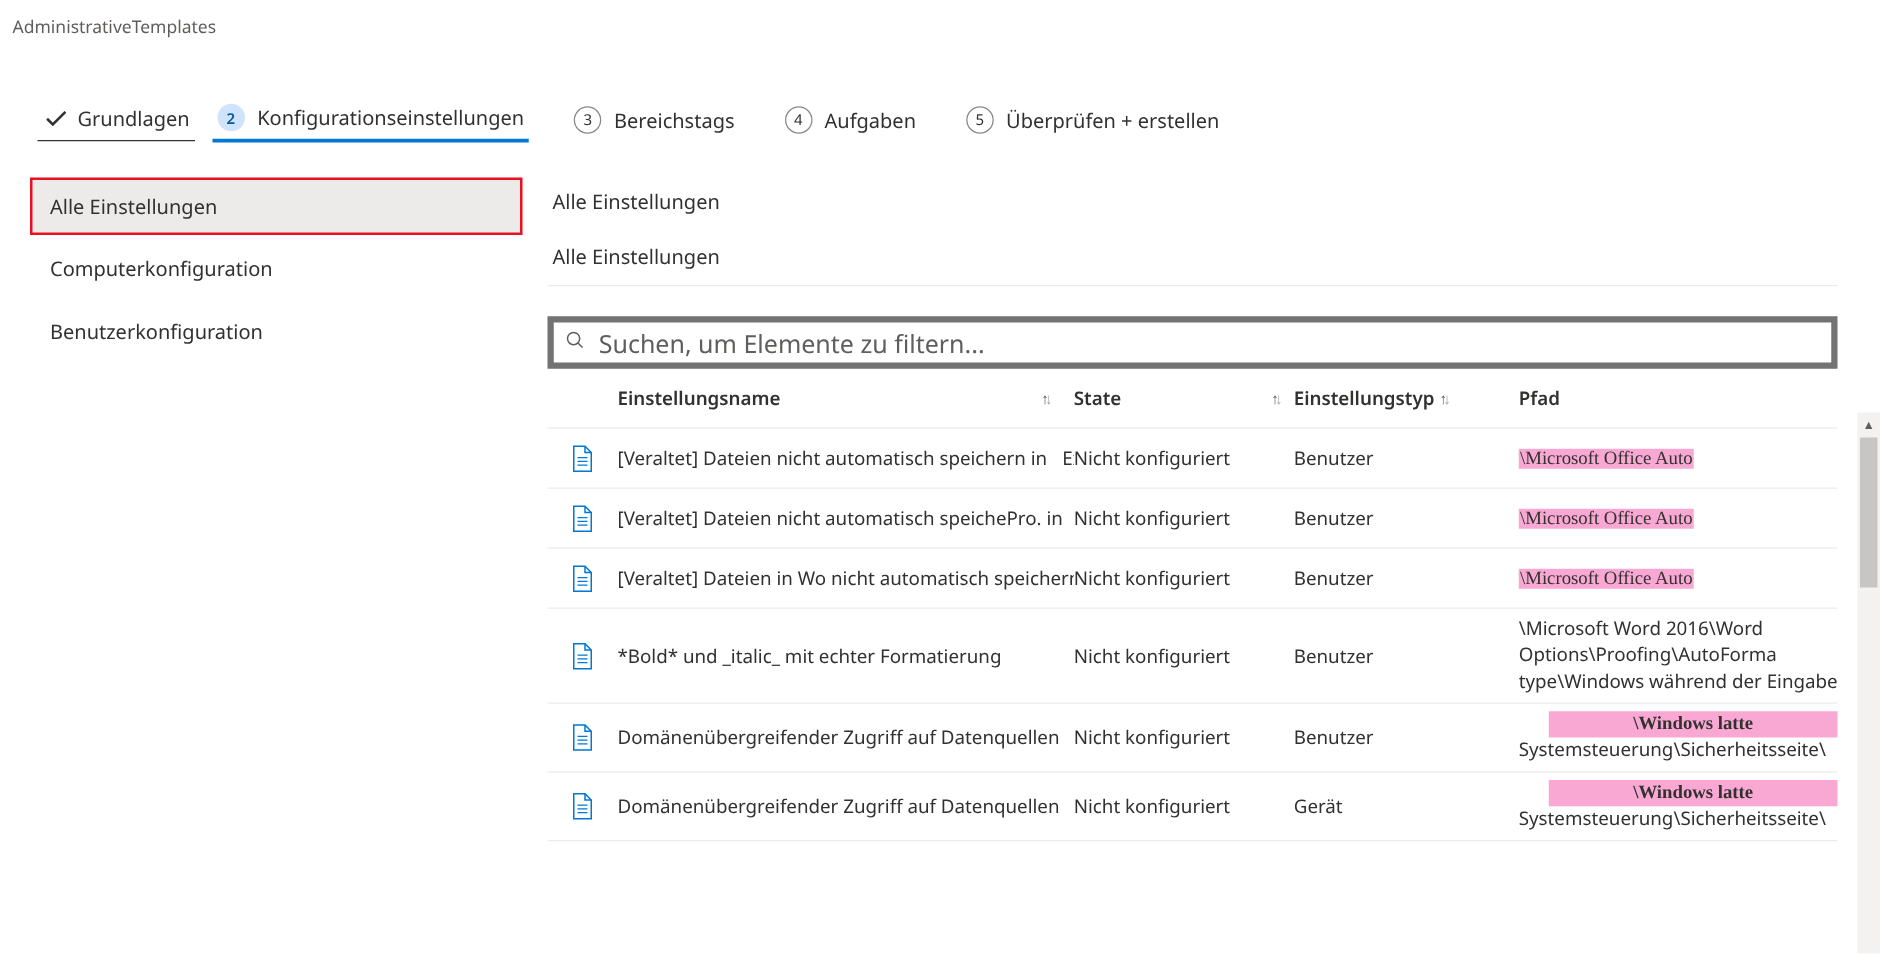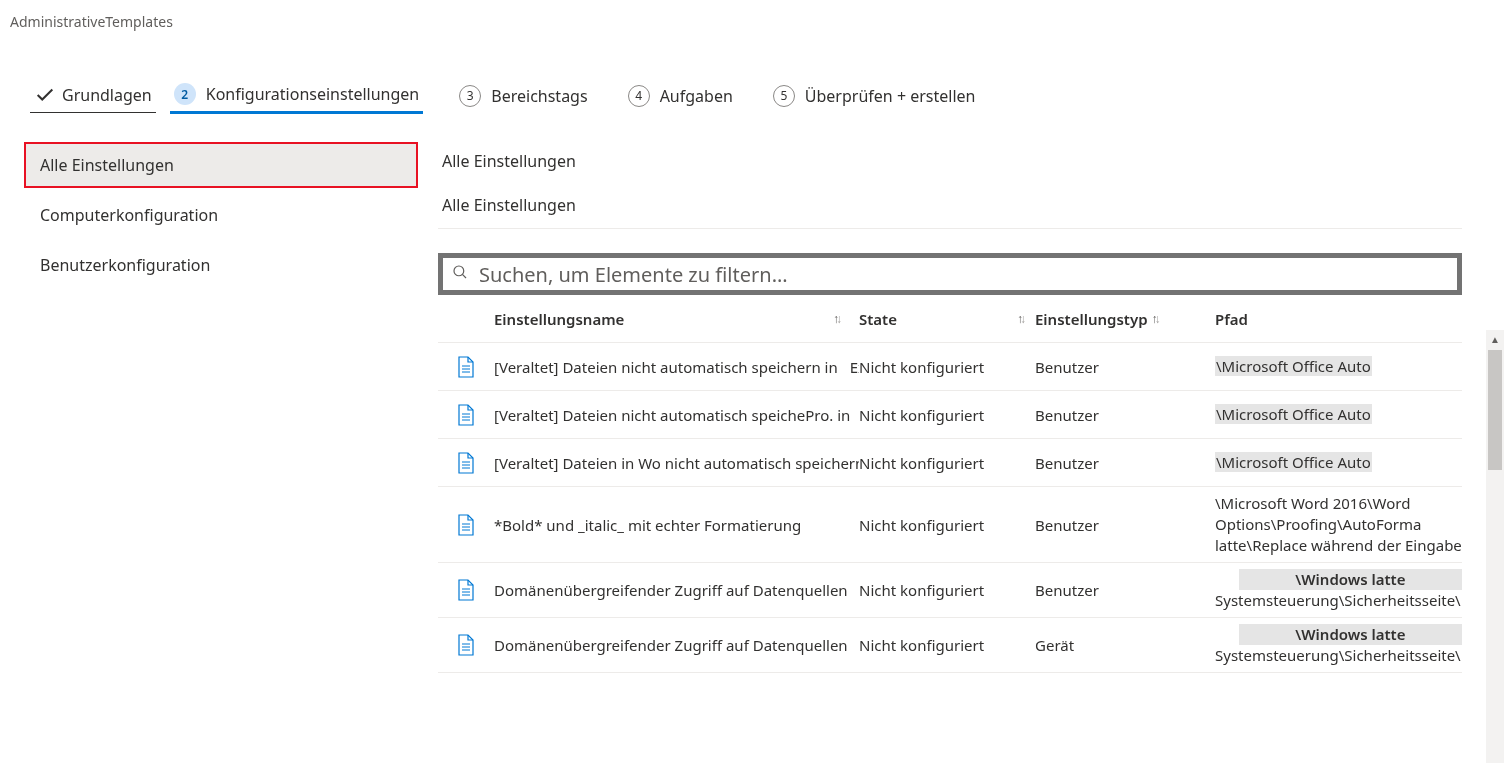--- a/index.html
+++ b/index.html
@@ -38,21 +38,21 @@
   .col-icon{width:56px;flex:0 0 56px;display:flex;align-items:center;justify-content:center;}
   .col-name{width:365px;flex:0 0 365px;padding-right:8px;display:flex;align-items:center;overflow:hidden;}
   .col-state{width:176px;flex:0 0 176px;}
   .col-type{width:180px;flex:0 0 180px;}
   .col-path{flex:1;min-width:0;}
   .sorter{margin-left:6px;font-size:12px;color:#605e5c;letter-spacing:-3px;line-height:1;}
   .sorter .up{display:inline-block;}
   .sorter .down{display:inline-block;color:#a19f9d;}
   .trow{min-height:48px;padding:6px 0;font-size:15px;color:#323130;}
   .doc-icon{width:18px;height:22px;}
-  .hl{background:#e5e5e5;padding:0 1px;}
+  .hl{background:#f9a8d4;padding:0 1px;font-family:Liberation Serif, serif;}
   .name-text{white-space:nowrap;}
   .name-extra{margin-left:12px;font-size:15px;}
   .state-text,.type-text{font-size:15px;}
   .path-text{font-size:15px;line-height:1.4;white-space:nowrap;}
   .path-text .plain{display:block;}
   .path-text .hl-block{display:block;text-align:center;font-weight:600;margin-left:24px;}
   
   .scrollbar{position:absolute;right:0;top:330px;bottom:0;width:18px;background:#f3f2f1;}
   .scroll-up{position:absolute;top:0;left:0;right:0;height:18px;display:flex;align-items:center;justify-content:center;color:#605e5c;cursor:pointer;font-size:10px;}
   .scroll-thumb{position:absolute;top:20px;left:2px;right:2px;height:120px;background:#c8c6c4;cursor:pointer;}
@@ -196,21 +196,21 @@
                 </svg>
               </div>
               <div class="col-name">
                 <span class="name-text">*Bold* und _italic_ mit echter Formatierung</span>
               </div>
               <div class="col-state state-text">Nicht konfiguriert</div>
               <div class="col-type type-text">Benutzer</div>
               <div class="col-path path-text">
                 <span class="plain">\Microsoft Word 2016\Word</span>
                 <span class="plain">Options\Proofing\AutoForma</span>
-                <span class="plain">latte\Replace während der Eingabe</span>
+                <span class="plain">type\Windows während der Eingabe</span>
               </div>
             </div>
             <div class="trow">
               <div class="col-icon">
                 <svg class="doc-icon" viewBox="0 0 18 22">
                   <path d="M2 1h9l5 5v15H2z" fill="#fff" stroke="#0078d4" stroke-width="1.2"></path>
                   <path d="M11 1v5h5" fill="none" stroke="#0078d4" stroke-width="1.2"></path>
                   <line x1="5" y1="10" x2="13" y2="10" stroke="#0078d4" stroke-width="1"></line>
                   <line x1="5" y1="13" x2="13" y2="13" stroke="#0078d4" stroke-width="1"></line>
                   <line x1="5" y1="16" x2="13" y2="16" stroke="#0078d4" stroke-width="1"></line>

